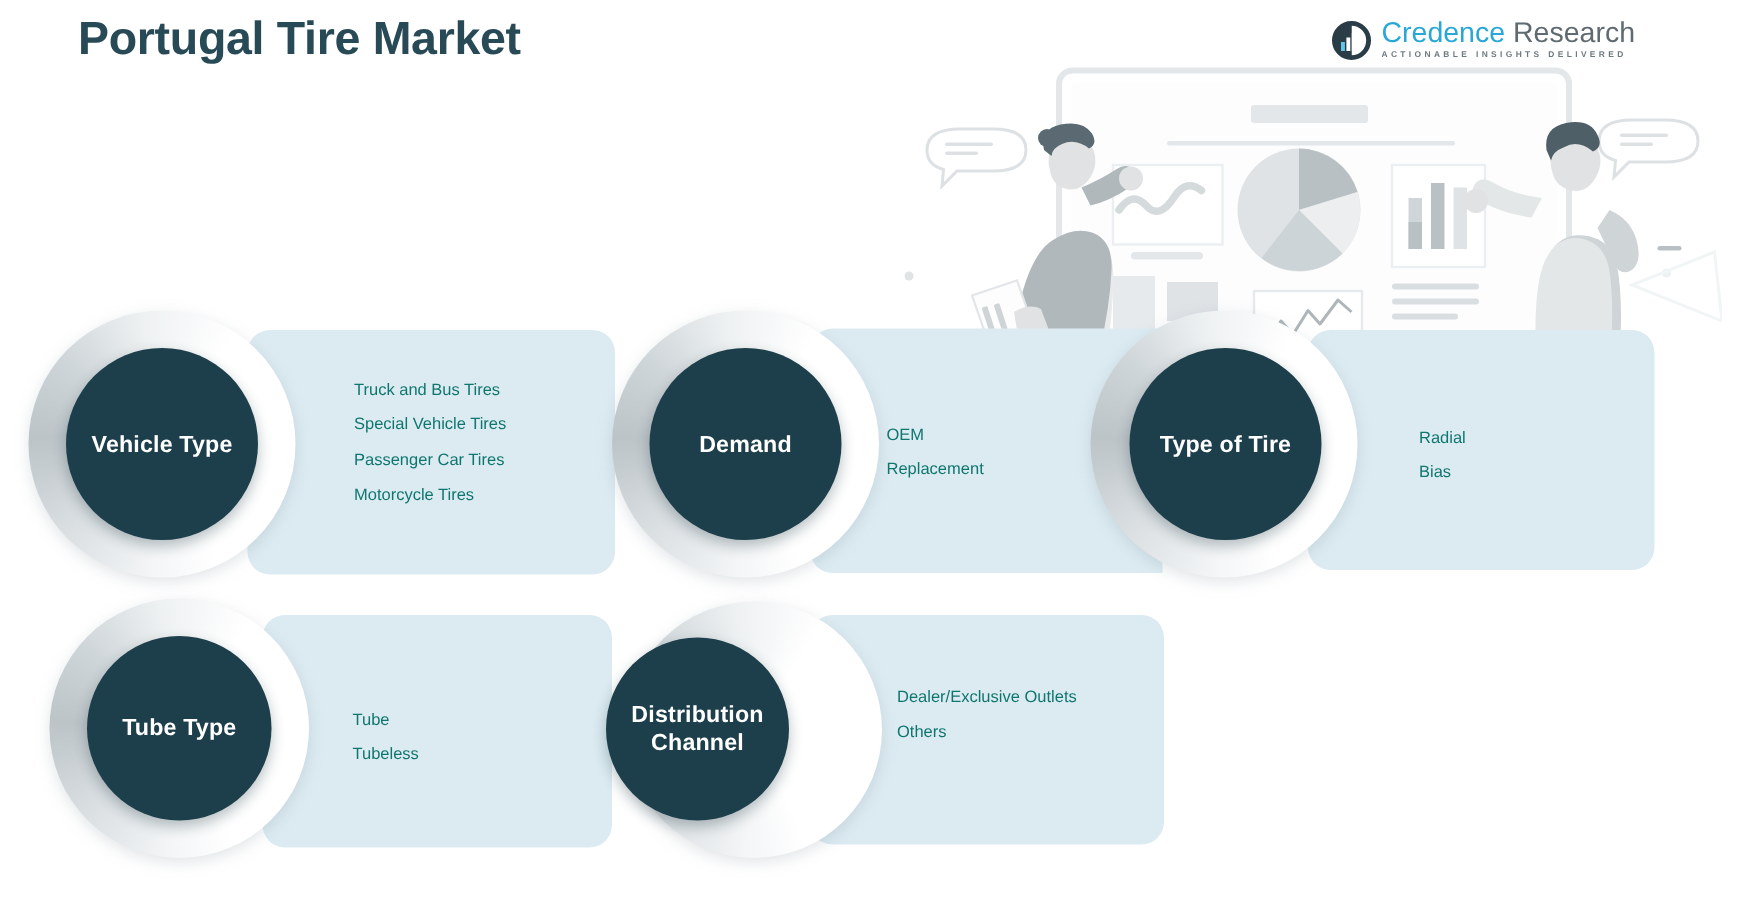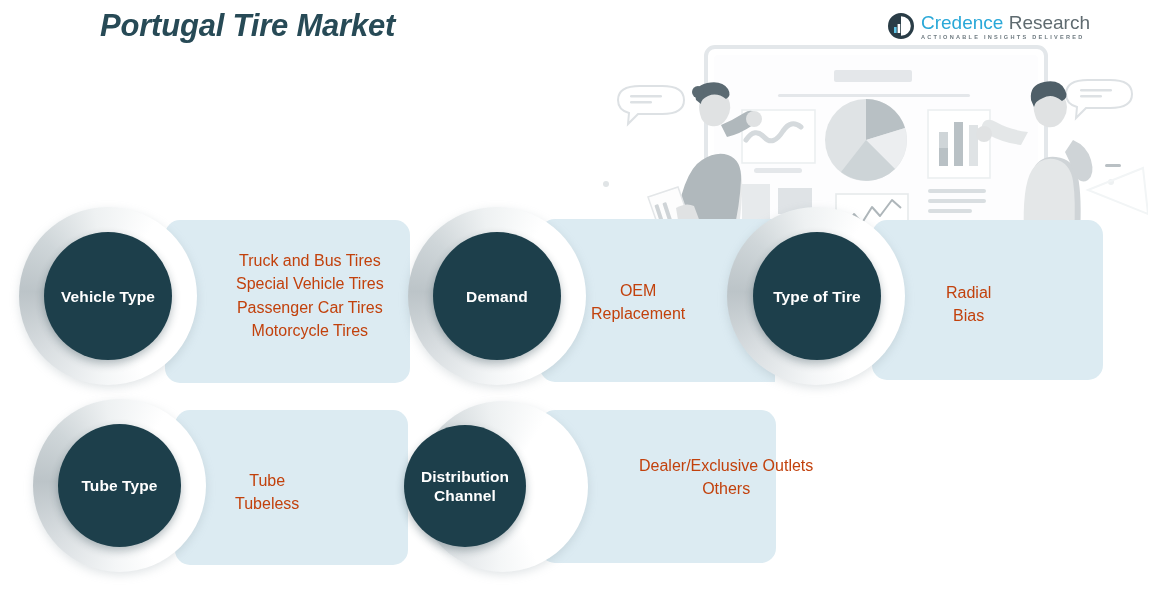--- a/index.html
+++ b/index.html
@@ -8,29 +8,28 @@
     background:#ffffff;
     font-family:"Liberation Sans", sans-serif;
     overflow:hidden;
     position:relative;
   }
   #stage{position:relative;width:1172px;height:613px;overflow:hidden;background:#fff;}
 
   
   #page-title{
     position:absolute;left:52px;top:8px;
-    font-size:31px;font-weight:bold;font-style:italic;
+    font-size:31px;font-weight:bold;
     letter-spacing:-0.2px;
     color:#274a56;
     white-space:nowrap;
-    margin-left:48px;
   }
   #logo{
     position:absolute;right:82px;top:13px;
-    display:flex;gap:7px;
+    display:flex;align-items:center;gap:7px;
   }
   #logo .logo-mark{width:26px;height:26px;flex:0 0 26px;}
   #logo .logo-text{display:flex;flex-direction:column;line-height:1;}
   #logo .logo-name{font-size:19px;white-space:nowrap;}
   #logo .logo-name .c1{color:#29a8d8;}
   #logo .logo-name .c2{color:#5f6b70;}
   #logo .logo-tag{
     font-size:5.6px;color:#6e7a80;letter-spacing:2.25px;
     margin-top:3px;white-space:nowrap;text-transform:uppercase;font-weight:bold;
   }
@@ -44,25 +43,24 @@
   
   .card{position:absolute;}
   .panel{
     position:absolute;
     background:#dcebf2;
     border-radius:15px;
   }
   .panel.sq-right{border-top-right-radius:0;border-bottom-right-radius:0;}
   .panel-items{
     position:absolute;
-    color:#c2410c;
-    font-size:16px;
+    color:#0f766e;
+    font-size:11px;
     line-height:23.4px;
     white-space:nowrap;
-    text-align:center;
   }
   .ring{
     position:absolute;border-radius:50%;
     background:conic-gradient(from 155deg,
         #ffffff 0deg,
         #f4f6f7 28deg,
         #d9dee1 74deg,
         #bcc4c8 118deg,
         #cfd6d9 156deg,
         #eef1f2 196deg,
@@ -243,21 +241,21 @@
       <div>Tubeless</div>
     </div>
     <div class="ring" style="left:33px;top:399px;width:173px;height:173px;"></div>
     <div class="bubble" style="left:58px;top:424px;width:123px;height:123px;">
       <span class="blabel">Tube Type</span>
     </div>
   </div>
 
   <div class="card">
     <div class="panel" style="left:540px;top:410px;width:236px;height:153px;"></div>
-    <div class="panel-items" style="left:598px;top:454px;margin-left:41px;">
+    <div class="panel-items" style="left:598px;top:454px;">
       <div>Dealer/Exclusive Outlets</div>
       <div>Others</div>
     </div>
     <div class="ring" style="left:417px;top:401px;width:171px;height:171px;"></div>
     <div class="bubble" style="left:404px;top:425px;width:122px;height:122px;">
       <span class="blabel">
         <span>Distribution</span><br>
         <span>Channel</span>
       </span>
     </div>

